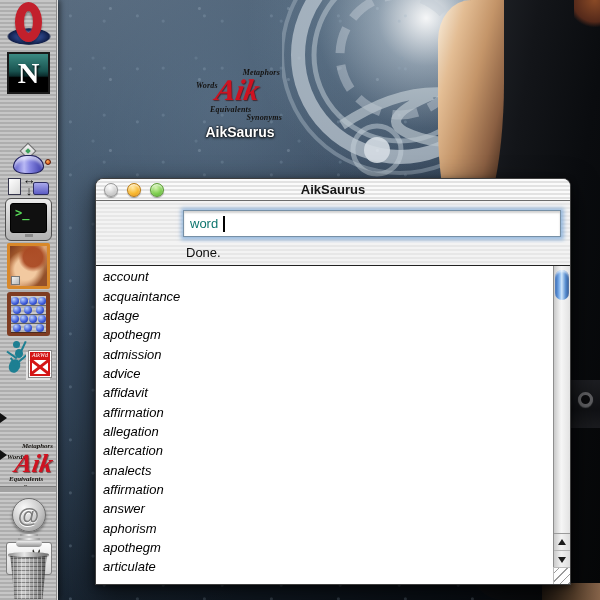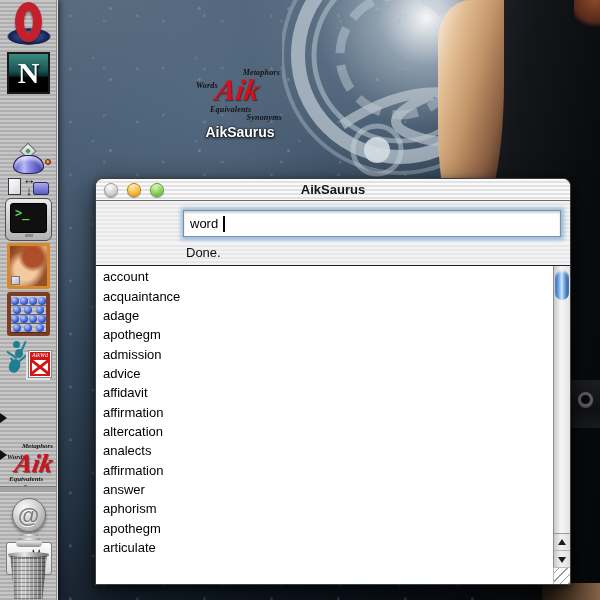--- a/index.html
+++ b/index.html
@@ -157,30 +157,30 @@
 
   .toolbar { position:absolute; top:22px; left:0; right:0; height:42px;
     background:repeating-linear-gradient(180deg, #f3f3f3 0 2px, #e7e7e7 2px 4px); }
   .search-btn { position:absolute; left:9px; top:13px; width:72px; height:23px; border-radius:12px;
     border:1px solid #8b8b8b; font-family:"Liberation Sans", sans-serif; font-size:13px; color:#111;
     background:linear-gradient(180deg, #fefefe 0%, #e3e3e3 45%, #d3d3d3 55%, #efefef 100%);
     box-shadow:0 1px 1px rgba(0,0,0,.3), inset 0 1px 0 #fff; cursor:pointer; }
   .field-wrap { position:absolute; left:87px; top:9px; right:9px; height:27px;
     box-shadow:0 0 4px 2.5px rgba(106,156,212,.65); border:1px solid #7790a6; background:#fff; }
   .search-input { position:absolute; inset:0; width:100%; height:100%; border:none; outline:none;
-    font-family:"Liberation Sans", sans-serif; font-size:13px; color:#000000; padding:0 6px; background:transparent;
+    font-family:"Liberation Sans", sans-serif; font-size:13px; color:#0f766e; padding:0 6px; background:transparent;
     box-shadow:inset 0 2px 2px rgba(0,0,0,.18); }
   .caret { position:absolute; left:39px; top:5px; width:1.5px; height:16px; background:#000; }
 
   .status-row { position:absolute; top:64px; left:0; right:0; height:22px;
     background:repeating-linear-gradient(180deg, #f3f3f3 0 2px, #e7e7e7 2px 4px);
     font-size:13px; color:#0d0d0d; padding-left:90px; line-height:20px; }
 
   .list { position:absolute; top:86px; left:0; right:0; bottom:0; background:#fff; border-top:1px solid #222; overflow:hidden; }
-  .rows { position:absolute; top:1px; left:0; right:17px; bottom:0; overflow:hidden; }
+  .rows { position:absolute; top:1px; left:0; right:17px; bottom:0; overflow:hidden;font-style:italic; }
   .row { height:19.35px; display:flex; align-items:center; padding-left:7px; font-size:13px; color:#000; }
   .scrollbar { position:absolute; top:0; right:0; width:17px; bottom:17px; border-left:1px solid #8e8e8e;
     background:linear-gradient(90deg, #c9c9c9, #f6f6f6 45%, #e2e2e2); }
   .thumb { position:absolute; top:4px; left:1px; width:14px; height:30px; border-radius:8px;
     background:linear-gradient(90deg, #2a5fae 0%, #7fb2ee 30%, #cfe6fb 48%, #5a8fd0 75%, #27508e 100%);
     box-shadow:inset 0 2px 2px rgba(255,255,255,.6); }
   .sb-arrows { position:absolute; bottom:0; left:0; right:0; height:34px; border-top:1px solid #9a9a9a; }
   .sb-btn { height:17px; position:relative; background:linear-gradient(90deg,#c9c9c9,#f2f2f2 45%,#ddd); }
   .sb-btn.up { border-bottom:1px solid #b5b5b5; }
   .tri { position:absolute; left:50%; top:50%; transform:translate(-50%,-50%); width:0; height:0; }
@@ -353,20 +353,21 @@
     <div class="list">
       <div class="rows" id="wordRows">
           <div class="row">account</div>
           <div class="row">acquaintance</div>
           <div class="row">adage</div>
           <div class="row">apothegm</div>
           <div class="row">admission</div>
           <div class="row">advice</div>
           <div class="row">affidavit</div>
           <div class="row">affirmation</div>
+          <div class="row">allegation</div>
           <div class="row">altercation</div>
           <div class="row">analects</div>
           <div class="row">affirmation</div>
           <div class="row">answer</div>
           <div class="row">aphorism</div>
           <div class="row">apothegm</div>
           <div class="row">articulate</div>
         </div>
       <div class="scrollbar">
         <div class="thumb"></div>

